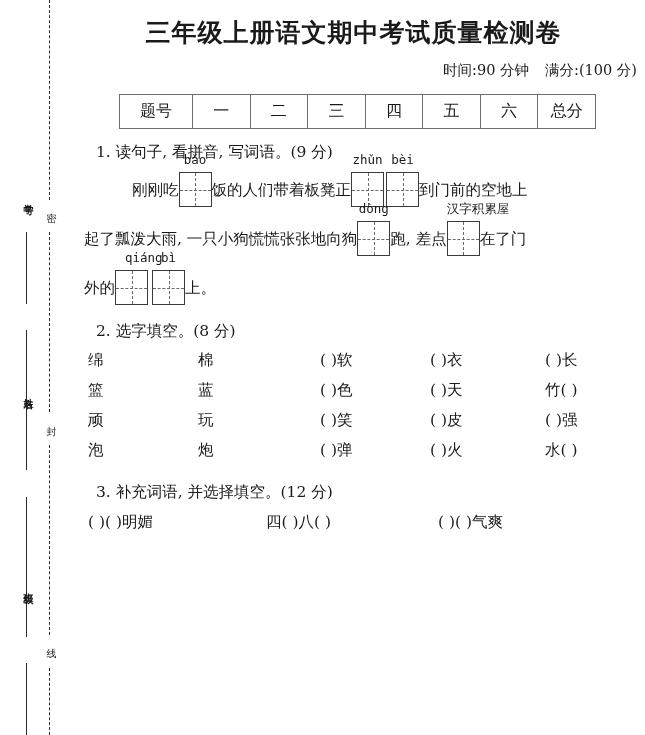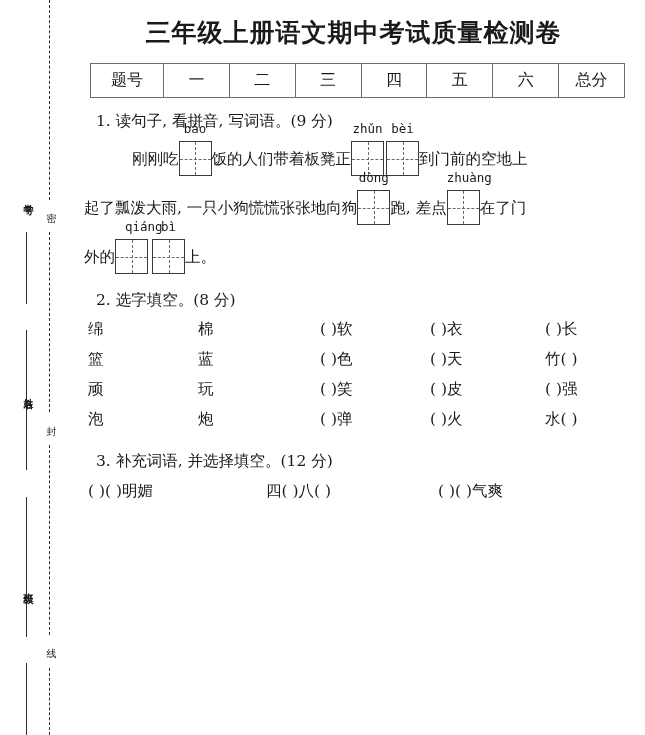--- a/index.html
+++ b/index.html
@@ -72,21 +72,21 @@
     text-align: right;
     font-size: 14.5px;
     margin: 12px 8px 0 0;
     white-space: nowrap;
   }
   .meta-line .gap { display: inline-block; width: 16px; }
 
   
   .score-table-wrap {
     margin: 14px auto 0 auto;
-    width: 535px;
+    width: 477px;
   }
   table.score {
     border-collapse: collapse;
     width: 100%;
     table-layout: fixed;
   }
   table.score td {
     border: 1px solid #6e6e6e;
     height: 31px;
     text-align: center;
@@ -207,20 +207,23 @@
 
   <div class="vtext d" style="top:205px;">密</div>
   <div class="vtext d" style="top:418px;">封</div>
   <div class="vtext d" style="top:640px;">线</div>
 </div>
 
 <div class="page">
 
   <div class="title">三年级上册语文期中考试质量检测卷</div>
 
+  <div class="meta-line">
+    <span>时间:90 分钟</span><span class="gap"></span><span>满分:(100 分)</span>
+  </div>
 
   <div class="score-table-wrap">
     <table class="score">
       <tbody>
           <tr>
         <td class="lead">题号</td>
         <td>一</td>
         <td>二</td>
         <td>三</td>
         <td>四</td>
@@ -234,21 +237,21 @@
 
 
   <div class="q-title">1. 读句子, 看拼音, 写词语。(9 分)</div>
 
   <div class="sent" style="margin-left:62px;">
     <span class="txt">刚刚吃</span><span class="cellgrp"><span class="pin">bǎo</span><span class="tzg"></span></span><span class="txt">饭的人们带着板凳正</span><span class="cellgrp"><span class="pin" style="width:33px;left:0;">zhǔn</span><span class="tzg"></span></span><span class="cellgrp" style="margin-left:2px;"><span class="pin" style="width:33px;left:0;">bèi</span><span class="tzg"></span></span><span class="txt">到门前的空地上</span>
   </div>
 
 
   <div class="sent" style="margin-left:14px; margin-top:14px;">
-    <span class="txt">起了瓢泼大雨, 一只小狗慌慌张张地向狗</span><span class="cellgrp"><span class="pin">dòng</span><span class="tzg"></span></span><span class="txt">跑, 差点</span><span class="cellgrp"><span class="pin">zhuàng</span><span class="tzg"></span></span><span class="txt">在了门</span>
+    <span class="txt">起了瓢泼大雨, 一只小狗慌慌张张地向狗</span><span class="cellgrp"><span class="pin">dòng</span><span class="tzg"></span></span><span class="txt">跑, 差点</span><span class="cellgrp"><span class="pin">汉字积累屋</span><span class="tzg"></span></span><span class="txt">在了门</span>
   </div>
 
   <div class="sent" style="margin-left:14px; margin-top:14px;">
     <span class="txt">外的</span><span class="cellgrp"><span class="pin" style="width:33px;left:10px;">qiáng</span><span class="tzg"></span></span><span class="cellgrp" style="margin-left:4px;"><span class="pin" style="width:33px;left:0;">bì</span><span class="tzg"></span></span><span class="txt">上。</span>
   </div>
 
   <div class="q-title" style="margin-top:16px;">2. 选字填空。(8 分)</div>
 
   <div style="margin-top:8px;">
     <div class="pickrow">

